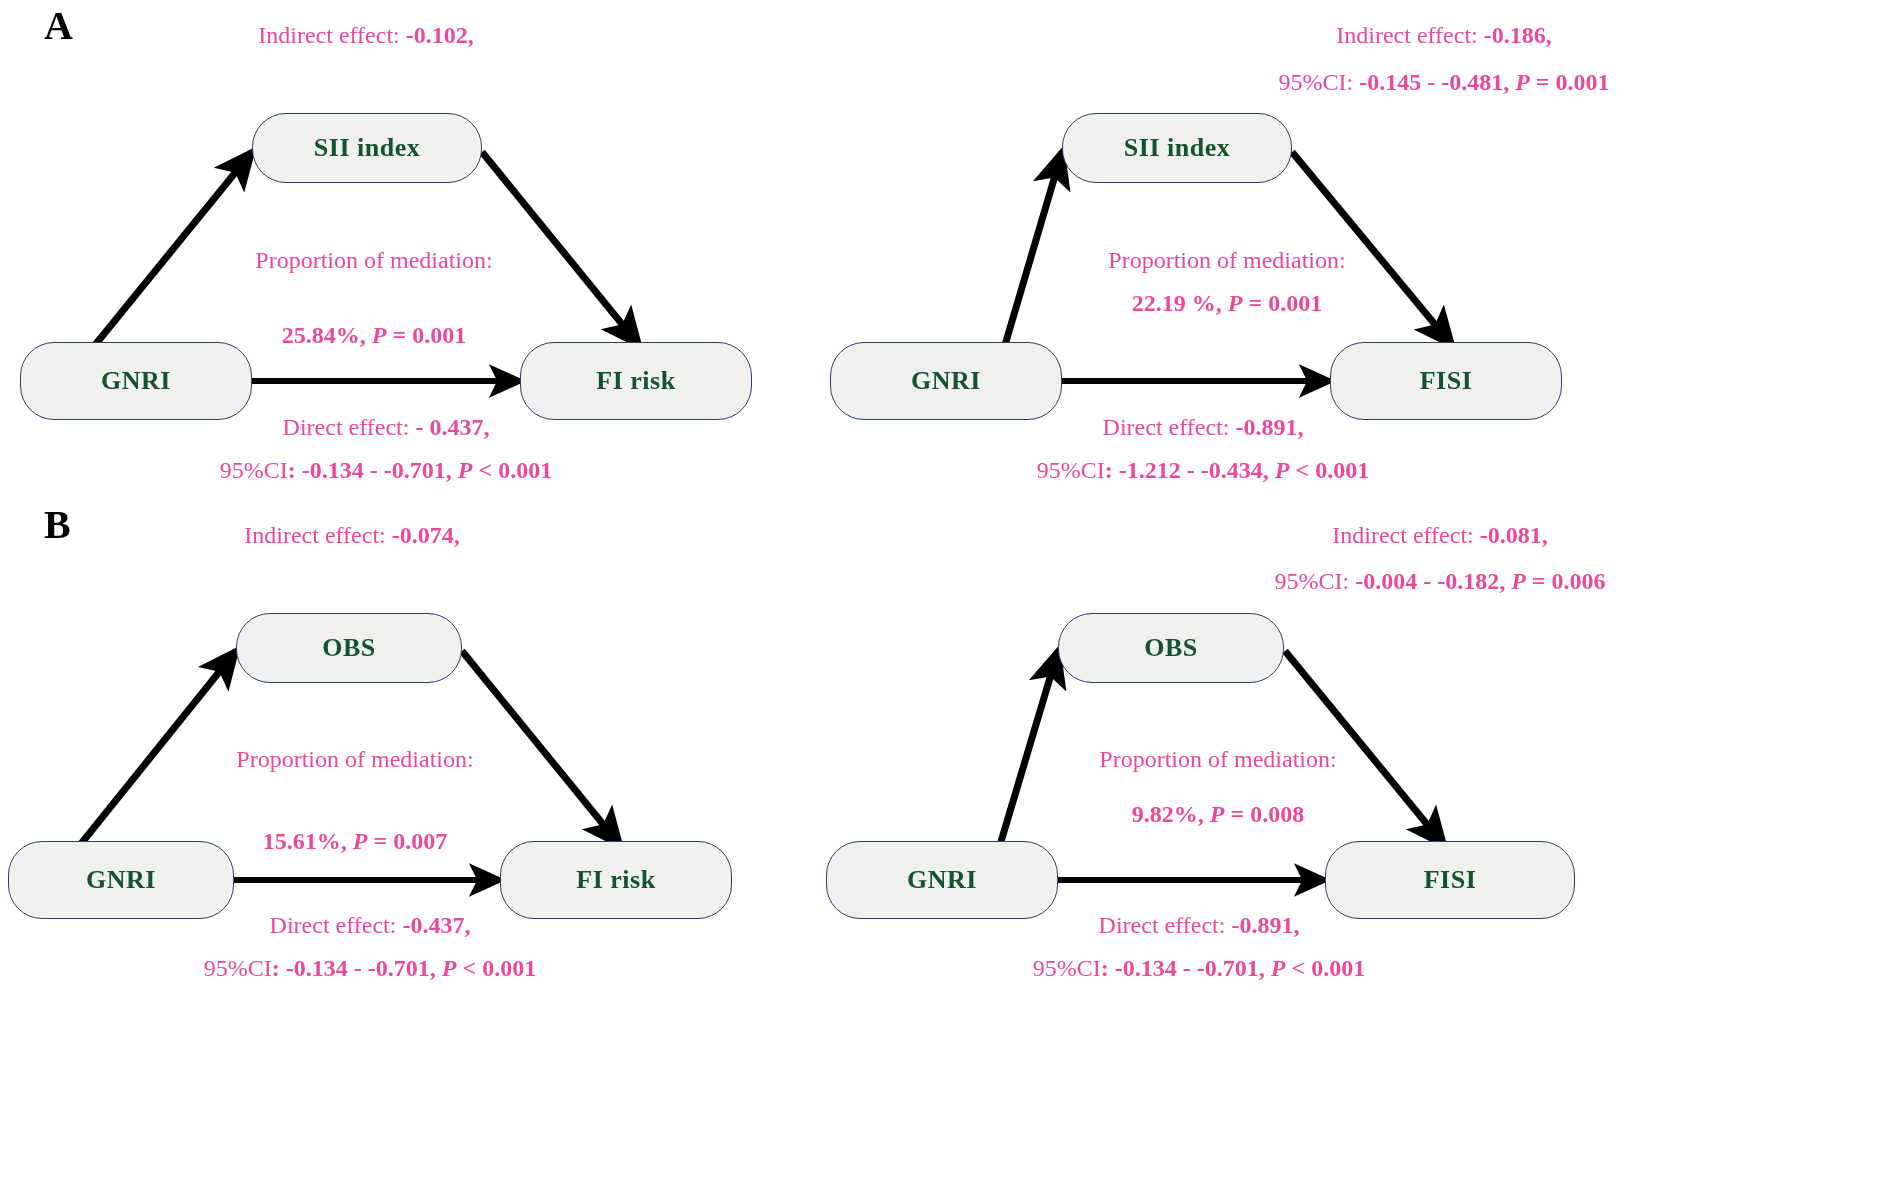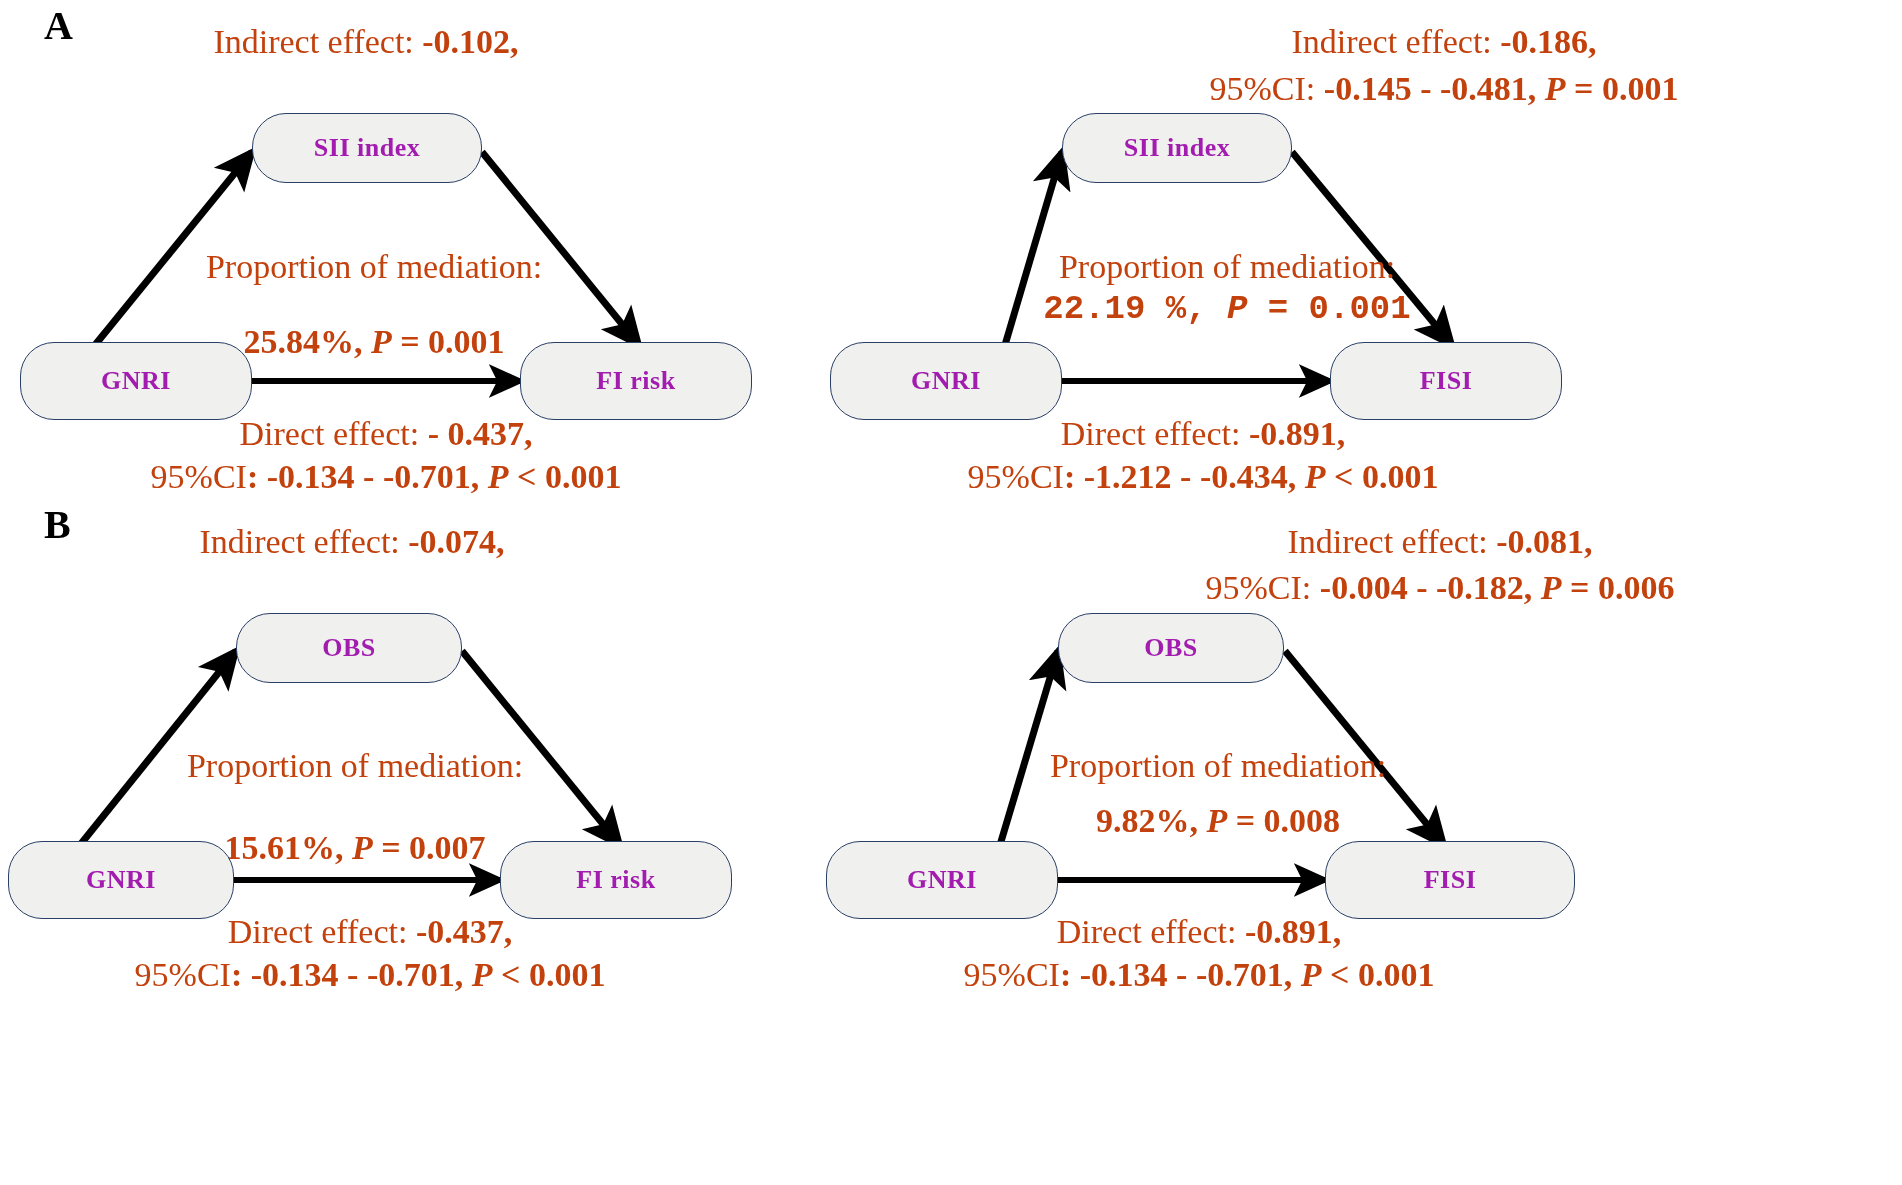--- a/index.html
+++ b/index.html
@@ -30,29 +30,29 @@
     border-radius: 34px;
     box-sizing: border-box;
     display: flex;
     align-items: center;
     justify-content: center;
   }
   .node-label {
     font-family: "Liberation Serif", "DejaVu Serif", serif;
     font-weight: bold;
     font-size: 26px;
-    color: #a21caf;
+    color: #14532d;
     letter-spacing: 0.5px;
     white-space: nowrap;
   }
   .annot {
     position: absolute;
     font-family: "Liberation Serif", "DejaVu Serif", serif;
-    font-size: 34px;
-    color: #c2410c;
+    font-size: 24px;
+    color: #ec4899;
     white-space: nowrap;
     line-height: 1.15;
     text-align: center;
     transform: translateX(-50%);
   }
   .annot b {
     font-weight: bold;
   }
   .annot i {
     font-style: italic;
@@ -130,21 +130,21 @@
   </div>
   <div class="annot" style="left:1444px; top:69px;">
     <span>95%CI:  </span><b>-0.145 - -0.481, </b><i>P</i><b> = 0.001</b>
   </div>
 
   <div class="node-box" style="left:1062px; top:113px; width:230px; height:70px;">
     <span class="node-label">SII index</span>
   </div>
 
   <div class="annot" style="left:1227px; top:247px;">Proportion of mediation:</div>
-  <div class="annot" style="left:1227px; top:290px;font-family:Liberation Mono, monospace;">
+  <div class="annot" style="left:1227px; top:290px;">
     <b>22.19 %, </b><i>P</i><b> = 0.001</b>
   </div>
 
   <div class="node-box" style="left:830px; top:342px; width:232px; height:78px;">
     <span class="node-label">GNRI</span>
   </div>
   <div class="node-box" style="left:1330px; top:342px; width:232px; height:78px;">
     <span class="node-label">FISI</span>
   </div>
 

